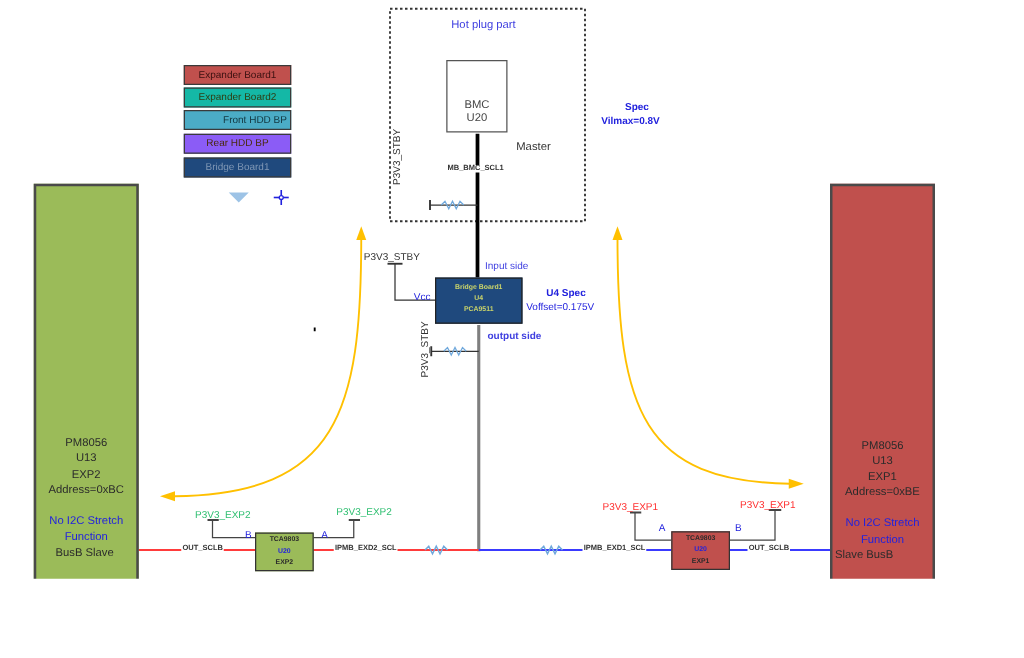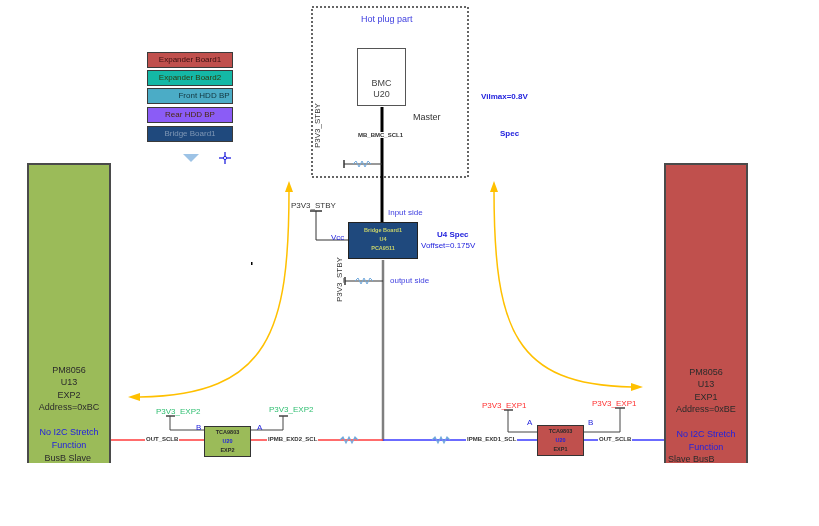--- a/index.html
+++ b/index.html
@@ -3,21 +3,21 @@
   <meta charset="utf-8">
   <style>
     html, body { margin: 0; padding: 0; background: #ffffff; }
     body { width: 819px; height: 526px; position: relative; overflow: hidden;
            font-family: "Liberation Sans", sans-serif; }
     .abs { position: absolute; }
     svg.wires { position: absolute; left: 0; top: 0; width: 819px; height: 526px; }
     .txt { position: absolute; white-space: nowrap; font-family: "Liberation Sans", sans-serif; }
     .legend-item { position: absolute; left: 147px; width: 86px; height: 16px; border: 1px solid #3a3a3a;
                    font-size: 8px; line-height: 14px; text-align: center; box-sizing: border-box; }
-    .board { position: absolute; box-sizing: border-box; border: 2px solid #4a4a4a; margin-top: 16px; }
+    .board { position: absolute; box-sizing: border-box; border: 2px solid #4a4a4a; }
     .board-text { position: absolute; left: 0; right: 0; text-align: center; font-size: 9px; line-height: 12px; color: #2b2b2b; }
     .chip { position: absolute; box-sizing: border-box; border: 1.5px solid #333; text-align: center;
             font-size: 5.5px; line-height: 9px; font-weight: bold; }
     .net { font-size: 6px; font-weight: bold; color: #333; background: #fff; padding: 0 1px; }
   </style>
 </head>
 <body>
 
 <svg class="wires" viewBox="0 0 819 526">
 
@@ -84,34 +84,34 @@
 
 <div class="txt" style="left:361px;top:14px;font-size:9px;color:#4040e0;">Hot plug part</div>
 <div class="abs" style="left:357px;top:48px;width:49px;height:58px;border:1.5px solid #555;background:#fff;box-sizing:border-box;text-align:center;font-size:9px;color:#444;">
   <div style="margin-top:29px;line-height:11px;">BMC</div>
   <div style="line-height:11px;">U20</div>
 </div>
 <div class="txt" style="left:413px;top:112px;font-size:9px;color:#333;">Master</div>
 <div class="txt net" style="left:357px;top:132px;">MB_BMC_SCL1</div>
 <div class="txt" style="left:313px;top:148px;font-size:8px;color:#333;transform:rotate(-90deg);transform-origin:left top;width:50px;">P3V3_STBY</div>
 
-<div class="txt" style="left:500px;top:81px;font-size:8px;font-weight:bold;color:#2222dd;margin-top:48px;">Spec</div>
+<div class="txt" style="left:500px;top:81px;font-size:8px;font-weight:bold;color:#2222dd;">Spec</div>
 <div class="txt" style="left:481px;top:92px;font-size:8px;font-weight:bold;color:#2222dd;">Vilmax=0.8V</div>
 
 <div class="txt" style="left:291px;top:201px;font-size:8px;color:#333;">P3V3_STBY</div>
 <div class="txt" style="left:388px;top:208px;font-size:8px;color:#4040e0;">Input side</div>
 <div class="txt" style="left:331px;top:233px;font-size:8px;color:#2222dd;">Vcc</div>
 <div class="chip" style="left:348px;top:222px;width:70px;height:37px;background:#1f497d;color:#c9d36a;border-color:#222;">
   <div style="margin-top:3px;">Bridge Board1</div>
   <div>U4</div>
   <div>PCA9511</div>
 </div>
 <div class="txt" style="left:437px;top:230px;font-size:8px;font-weight:bold;color:#2222dd;">U4 Spec</div>
 <div class="txt" style="left:421px;top:241px;font-size:8px;font-weight:normal;color:#2222dd;">Voffset=0.175V</div>
-<div class="txt" style="left:390px;top:276px;font-size:8px;color:#4040e0;">output side</div>
+<div class="txt" style="left:390px;top:264px;font-size:8px;color:#4040e0;font-weight:bold;">output side</div>
 <div class="txt" style="left:335px;top:302px;font-size:8px;color:#333;transform:rotate(-90deg);transform-origin:left top;width:50px;">P3V3_STBY</div>
 
 <div class="board" style="left:27px;top:147px;width:84px;height:320px;background:#9bbb59;">
   <div class="board-text" style="top:199px;">PM8056</div>
   <div class="board-text" style="top:211px;">U13</div>
   <div class="board-text" style="top:224px;">EXP2</div>
   <div class="board-text" style="top:236px;">Address=0xBC</div>
   <div class="board-text" style="top:261px;color:#2222dd;">No I2C Stretch</div>
   <div class="board-text" style="top:274px;color:#2222dd;">Function</div>
   <div class="board-text" style="top:287px;text-align:right;right:18px;">BusB Slave</div>

